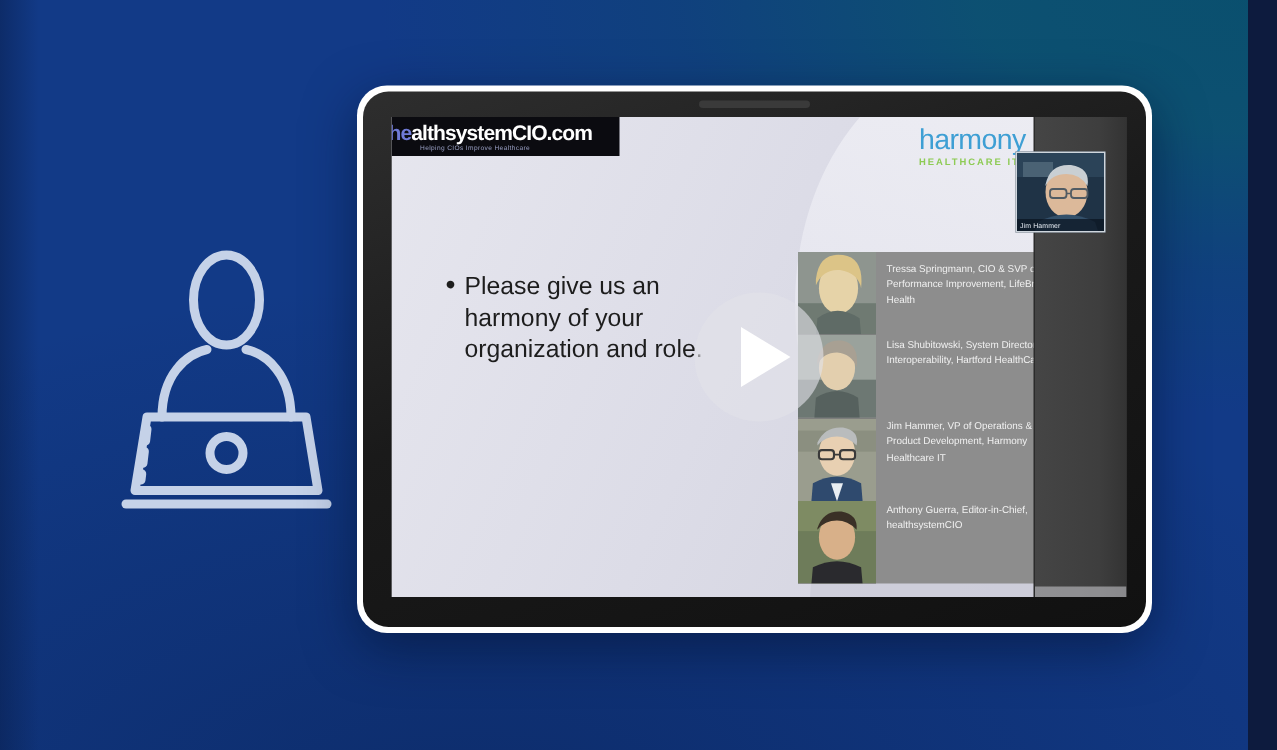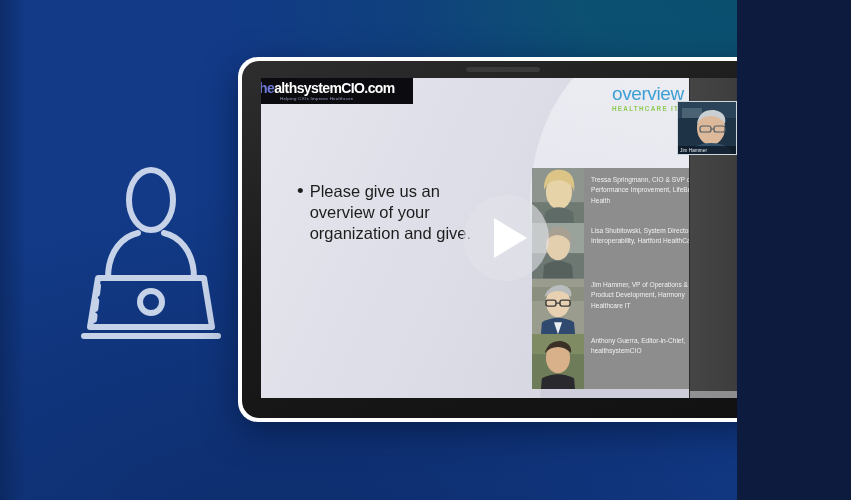--- a/index.html
+++ b/index.html
@@ -7,21 +7,21 @@
     margin: 0;
     padding: 0;
     background: #0d1b3e;
   }
   body {
     font-family: "Liberation Sans", sans-serif;
   }
 
   #stage {
     position: relative;
-    width: 737px;
+    width: 832px;
     height: 500px;
     overflow: hidden;
   }
 
   
   .bg-base {
     position: absolute;
     inset: 0;
     background: #123a87;
   }
@@ -360,27 +360,27 @@
           <div class="slide">
             <div class="slide-swoosh-a"></div>
             <div class="slide-swoosh-b"></div>
 
             <div class="logo-bar">
               <div class="logo-main"><span class="accent">he</span><span>althsystemCIO.com</span></div>
               <div class="logo-tag">Helping CIOs Improve Healthcare</div>
             </div>
 
             <div class="harmony">
-              <div class="harmony-main">overview</div>
+              <div class="harmony-main">harmony</div>
               <div class="harmony-sub">HEALTHCARE IT</div>
             </div>
 
             <div class="slide-bullet">
               <span class="bullet-dot">•</span>
-              <span class="bullet-text">Please give us an overview of your organization and give.</span>
+              <span class="bullet-text">Please give us an harmony of your organization and role.</span>
             </div>
 
             <div class="panel-block">
               <div class="panel-photos">
                 <div class="panel-photo">
                   <svg viewBox="0 0 52 55" preserveAspectRatio="xMidYMid slice">
                     <rect width="52" height="55" fill="#8e958f"></rect>
                     <rect y="34" width="52" height="21" fill="#6f7a72"></rect>
                     <ellipse cx="27" cy="24" rx="13" ry="17" fill="#e6d3a8"></ellipse>
                     <path d="M12 18 Q14 0 30 2 Q44 4 42 24 Q40 14 28 12 Q17 11 12 22 Z" fill="#dcc487"></path>

